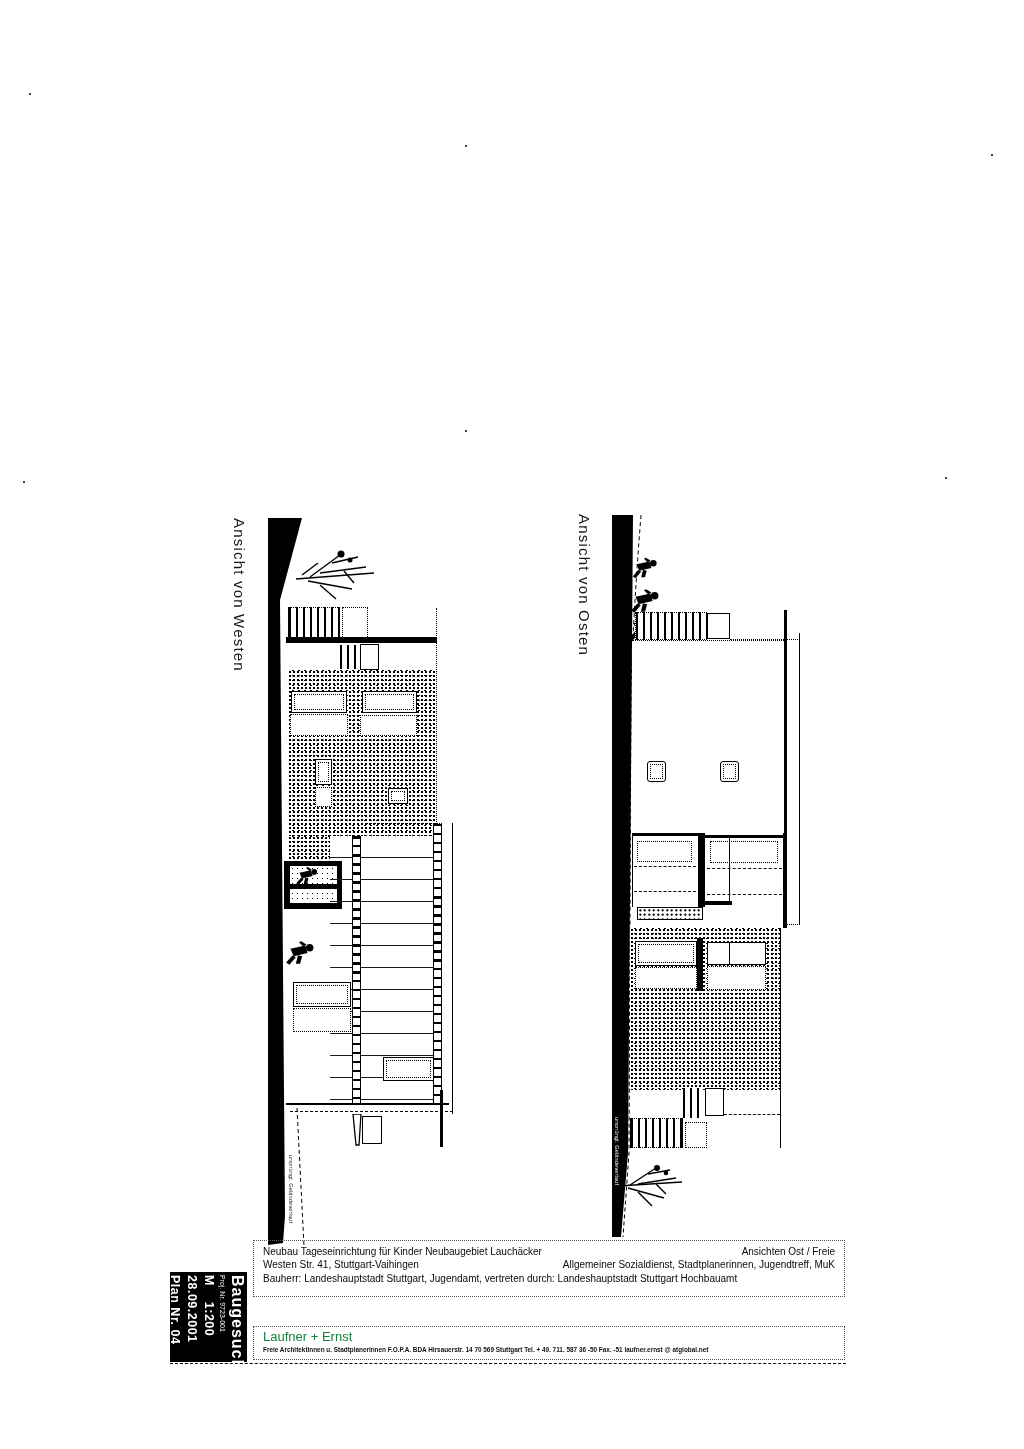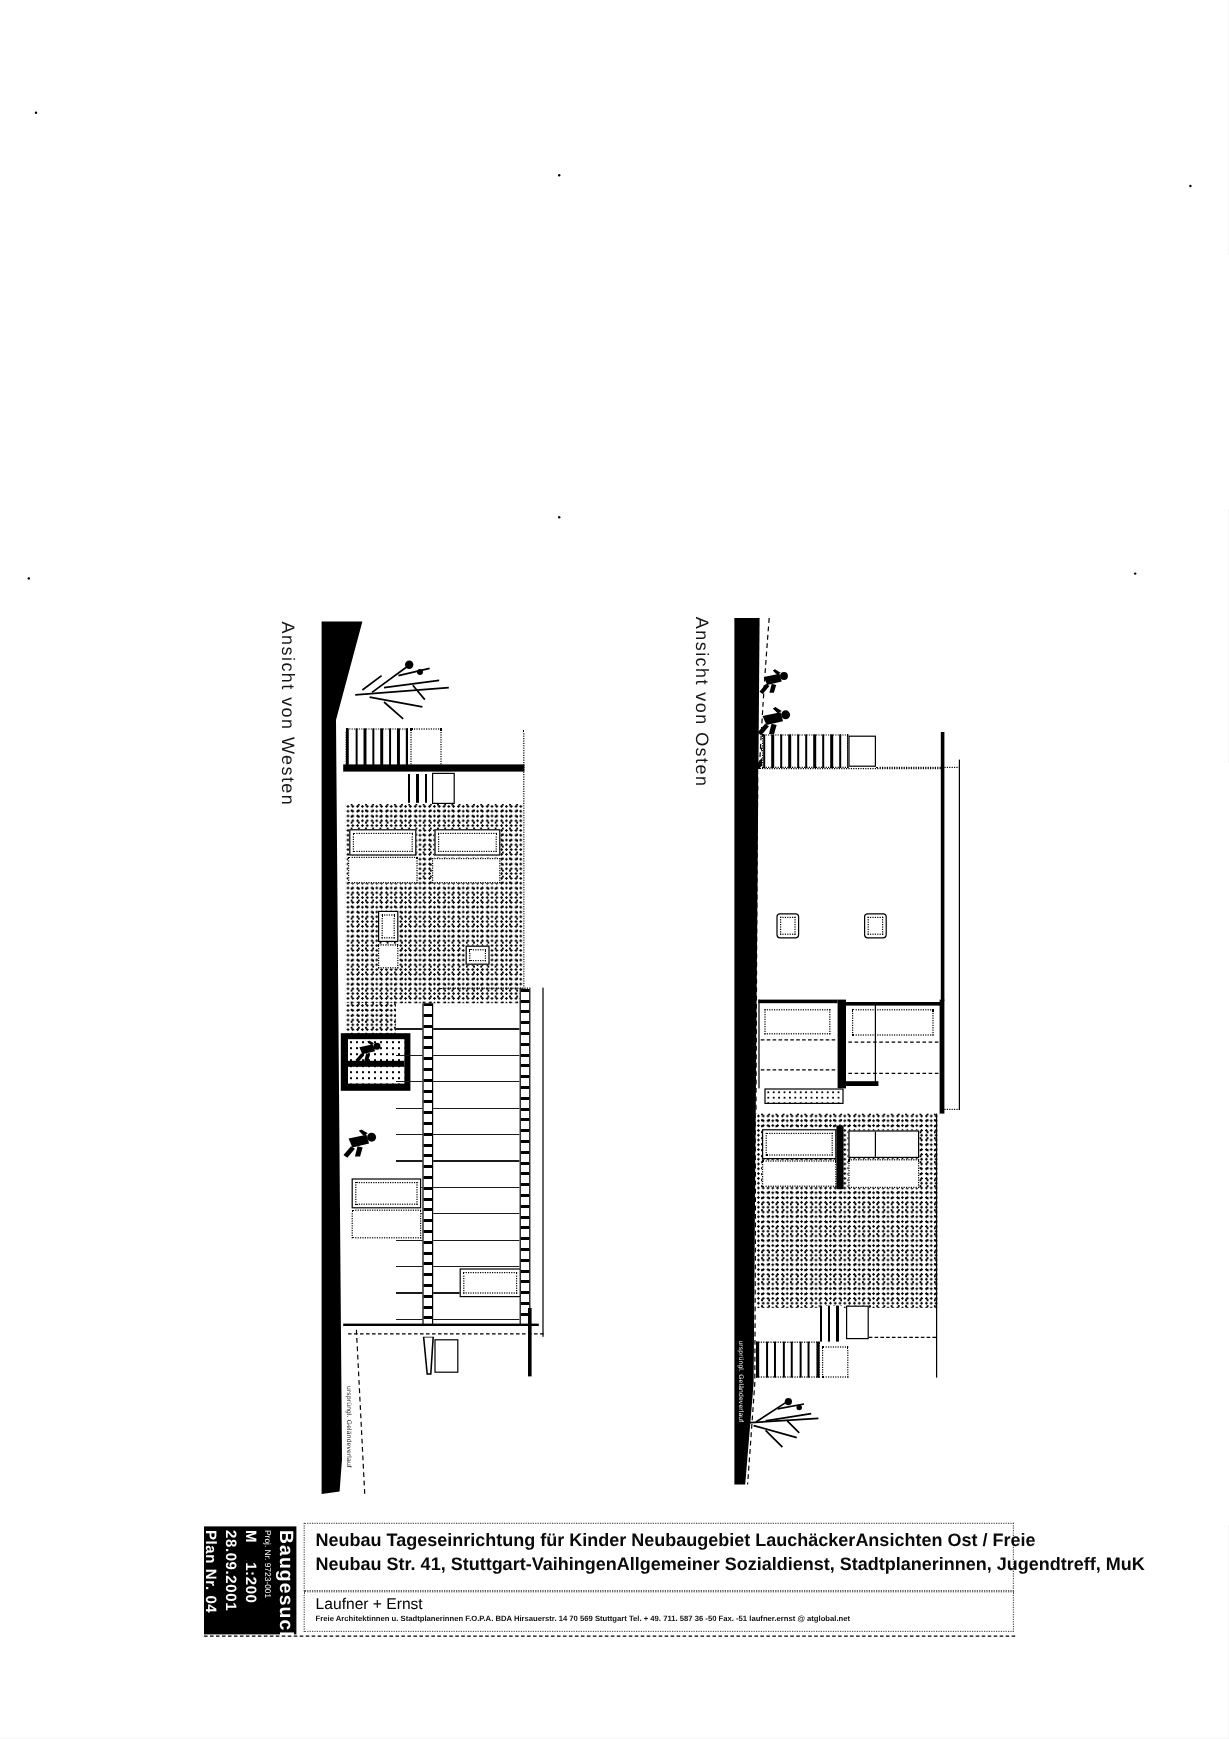--- a/index.html
+++ b/index.html
@@ -31,25 +31,25 @@
   .vline{border-left:1px solid #000;width:0}
   .vdot{border-left:1px dotted #000;width:0}
   svg{display:block}
   
   .stamp{left:170px;top:1272px;width:77px;height:90px;background:#000;color:#fff;
          writing-mode:vertical-rl;text-orientation:mixed;padding:3px 2px}
   .st{white-space:pre}
   .st-title{font-size:16px;font-weight:700;letter-spacing:1px;line-height:1.05}
   .st-proj{font-size:7px;line-height:1.6;font-weight:400}
   .st-big{font-size:12.5px;font-weight:700;line-height:1.35;letter-spacing:.5px}
-  .tb-upper{left:253px;top:1269px;width:592px;height:57px;border:1px dotted #555;
-            padding:4px 9px 0;font-size:15px;font-weight:700;line-height:1.34;color:#0a0a0a}
+  .tb-upper{left:253px;top:1240px;width:592px;height:57px;border:1px dotted #555;
+            padding:4px 9px 0;font-size:10px;font-weight:400;line-height:1.34;color:#0a0a0a}
   .tb-row{display:flex;justify-content:space-between;white-space:nowrap}
   .tb-lower{left:253px;top:1326px;width:592px;height:34px;border:1px dotted #555;padding:2px 9px}
-  .arch-name{font-size:13px;font-weight:500;color:#000000}
+  .arch-name{font-size:13px;font-weight:500;color:#15803d}
   .arch-details{font-size:6.4px;font-weight:600;white-space:nowrap;margin-top:2px;color:#111}
 </style>
 </head>
 <body>
 
 <div class="sheet">
 
   <div class="a speck" style="left:29px;top:93px"></div>
   <div class="a speck" style="left:465px;top:145px"></div>
   <div class="a speck" style="left:991px;top:154px"></div>
@@ -253,22 +253,25 @@
     <div class="st st-big">28.09.2001</div>
     <div class="st st-big">Plan Nr. 04</div>
   </div>
 
   <div class="a tb-upper">
     <div class="tb-row">
       <span>Neubau Tageseinrichtung für Kinder Neubaugebiet Lauchäcker</span>
       <span>Ansichten Ost / Freie</span>
     </div>
     <div class="tb-row">
-      <span>Neubau Str. 41, Stuttgart-Vaihingen</span>
+      <span>Westen Str. 41, Stuttgart-Vaihingen</span>
       <span>Allgemeiner Sozialdienst, Stadtplanerinnen, Jugendtreff, MuK</span>
+    </div>
+    <div class="tb-row">
+      <span>Bauherr: Landeshauptstadt Stuttgart, Jugendamt, vertreten durch:  Landeshauptstadt Stuttgart Hochbauamt</span>
     </div>
   </div>
 
   <div class="a tb-lower">
     <div class="arch-name">Laufner + Ernst</div>
     <div class="arch-details">Freie Architektinnen u. Stadtplanerinnen F.O.P.A. BDA     Hirsauerstr. 14    70 569 Stuttgart    Tel. + 49. 711. 587 36 -50  Fax. -51    laufner.ernst @ atglobal.net</div>
   </div>
 
   <div class="a hdash" style="left:170px;top:1363px;width:676px"></div>
 

